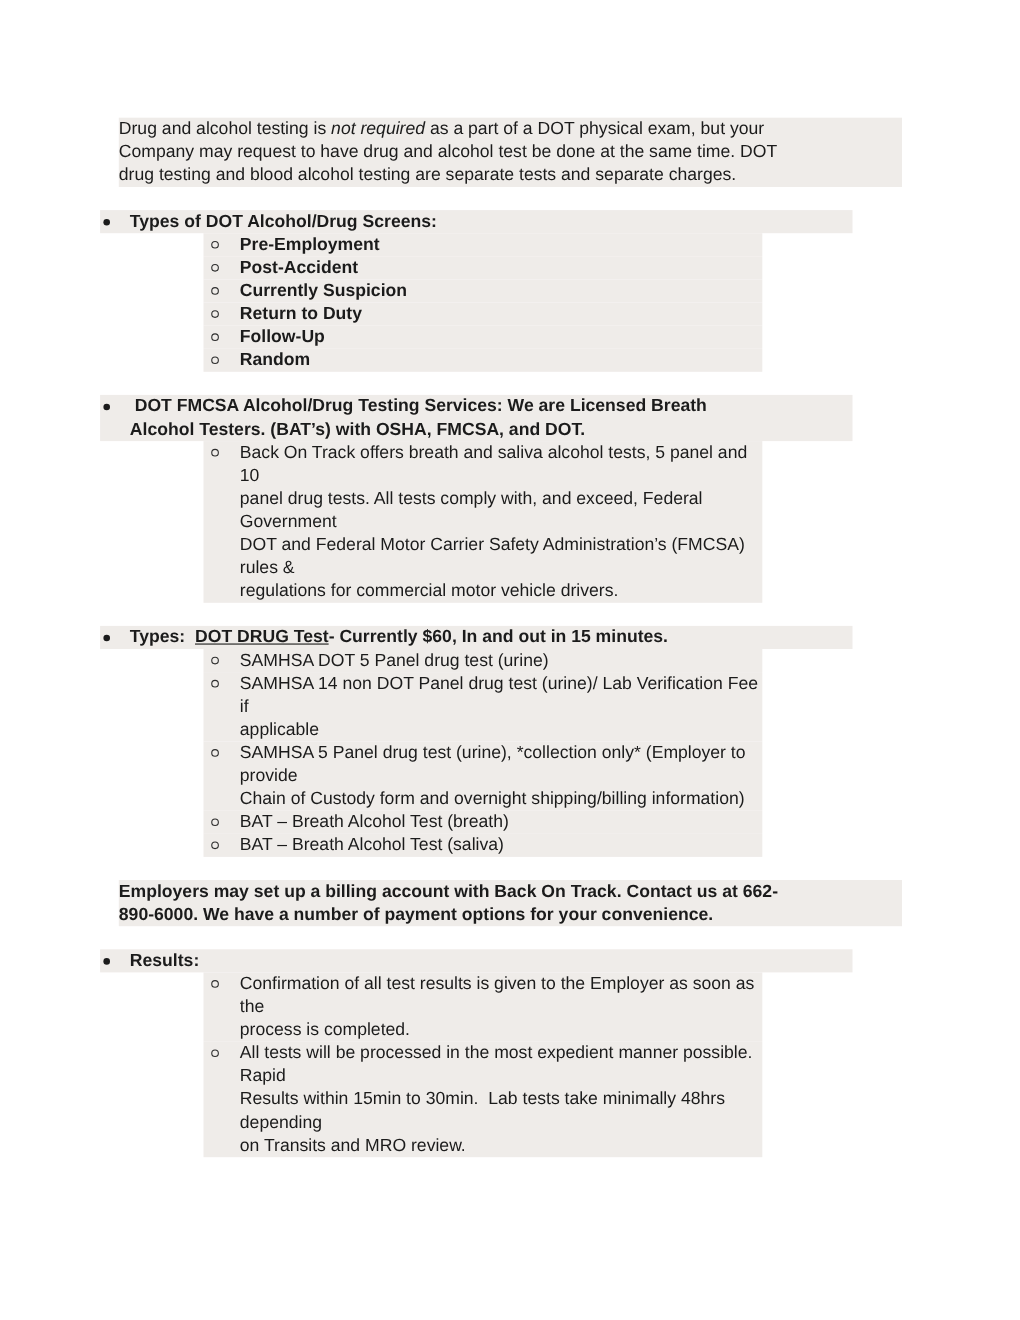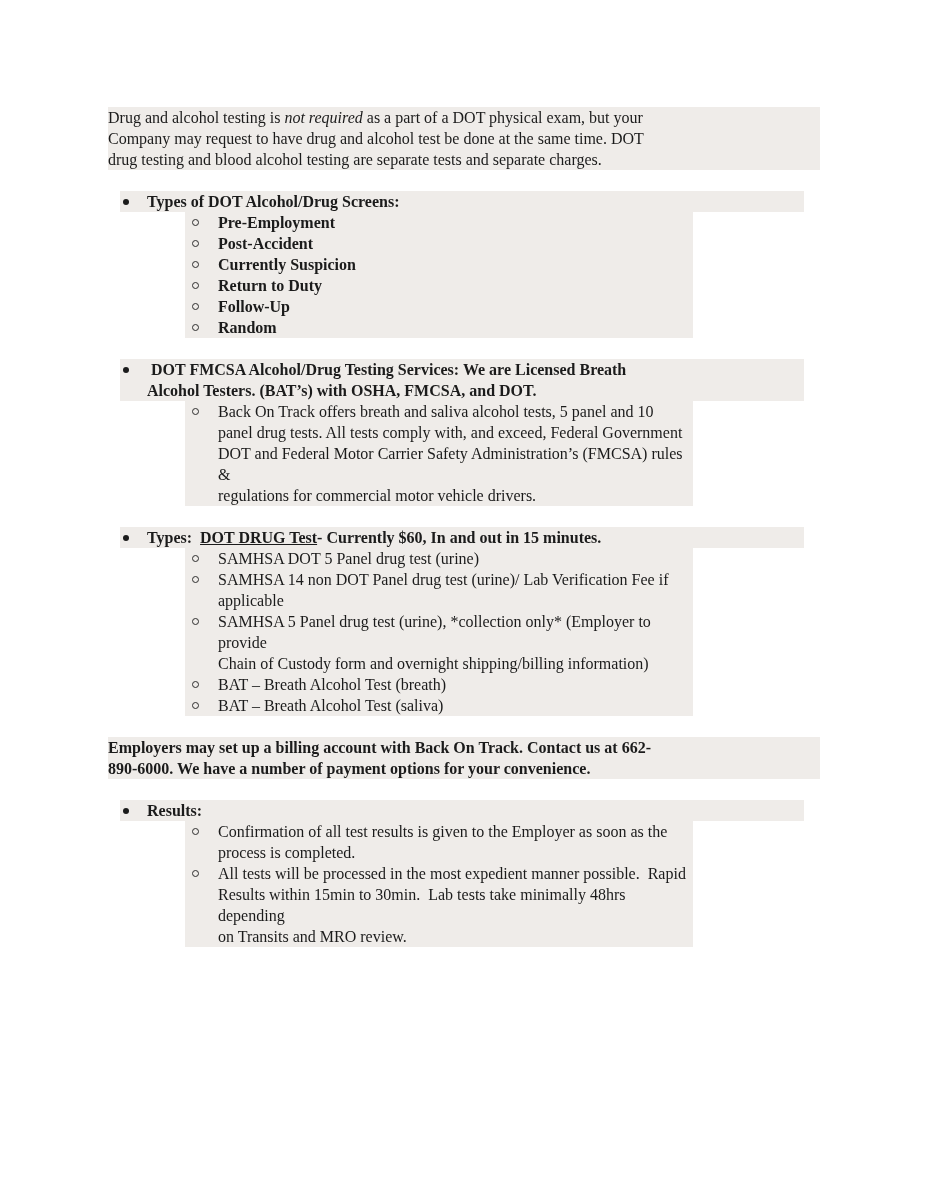--- a/index.html
+++ b/index.html
@@ -2,40 +2,40 @@
 <html><head>
 <meta charset="utf-8">
 <style>
   * { margin: 0; padding: 0; box-sizing: border-box; }
   html, body { background: #ffffff; }
   .page {
     position: relative;
     width: 927px;
     height: 1200px;
     background: #ffffff;
-    font-family: Liberation Serif, serif;
+    font-family: Liberation Sans, sans-serif;
     font-size: 16px;
     line-height: 21px;
     color: #1b1b1b;
     overflow: hidden;
   }
   .content {
     position: absolute;
     top: 107px;
     left: 0;
     width: 100%;
   }
   .hl { background: #efece9; }
   .section { margin-bottom: 21px; }
   .p-plain {
     margin-left: 108px;
     width: 712px;
   }
   .li1 {
-    margin-left: 120px;
+    margin-left: 91px;
     width: 684px;
     display: flex;
     align-items: flex-start;
   }
   .li2 {
     margin-left: 185px;
     width: 508px;
     display: flex;
     align-items: flex-start;
   }

